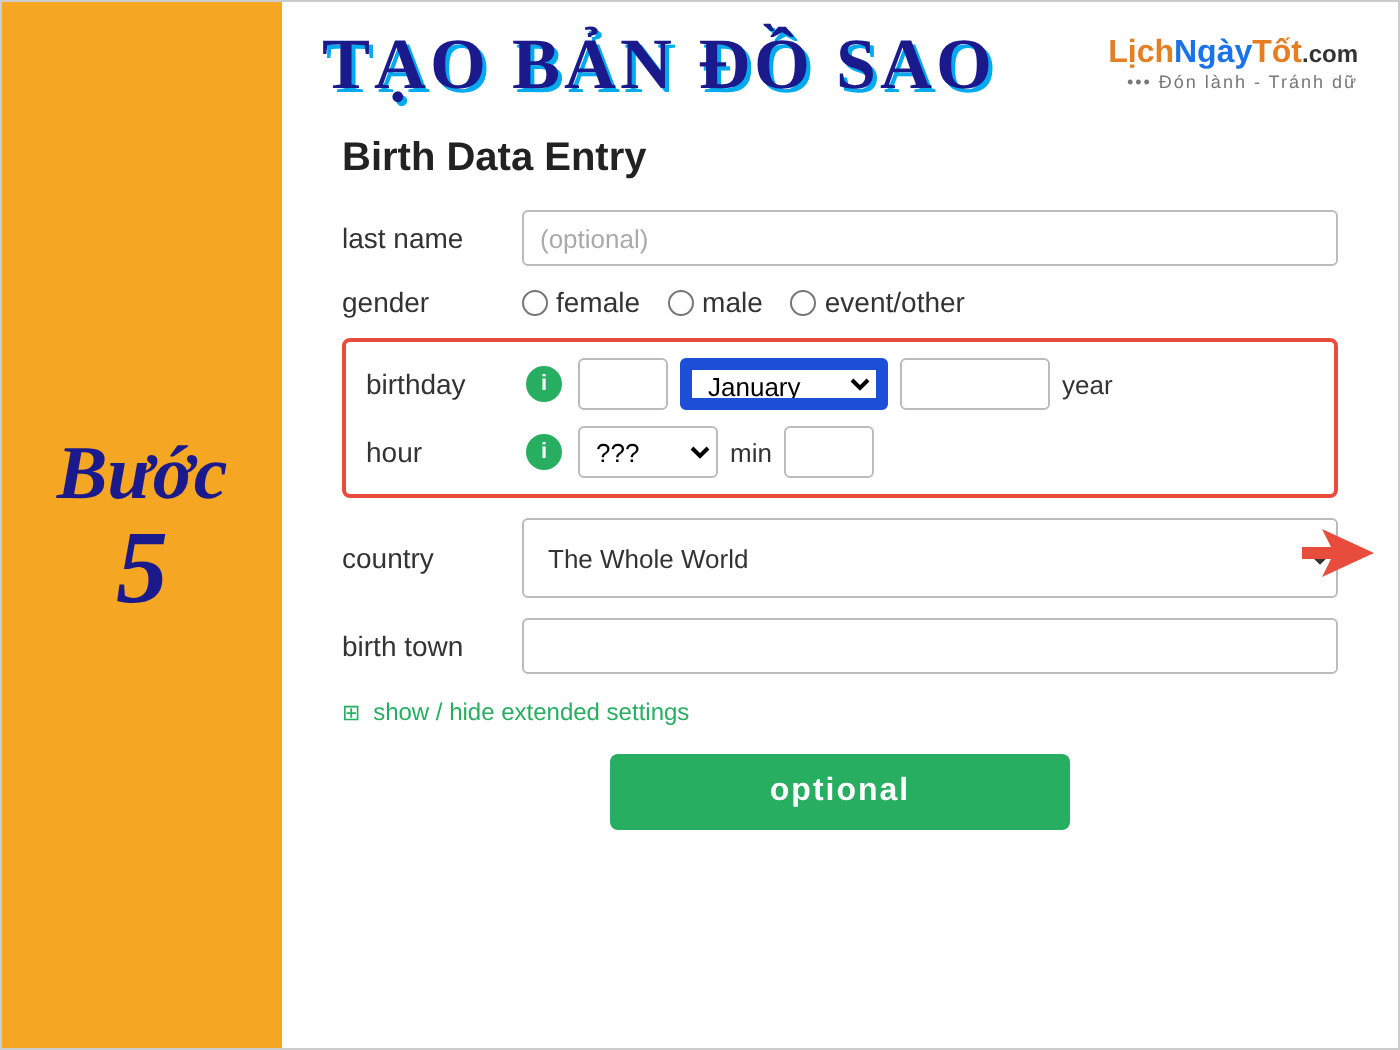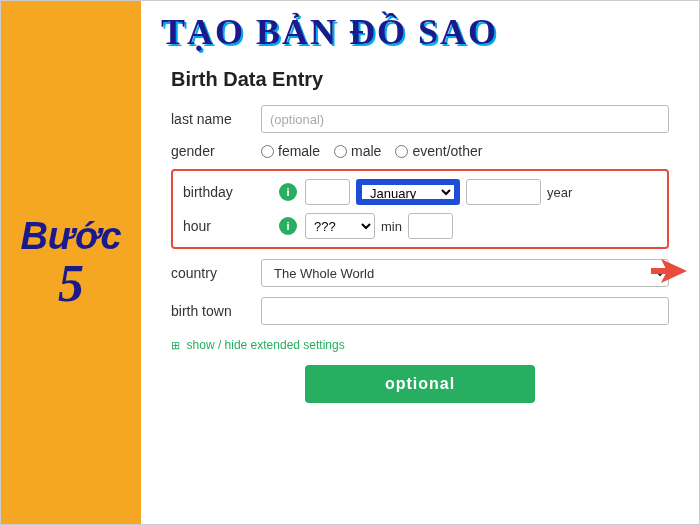--- a/index.html
+++ b/index.html
@@ -35,21 +35,21 @@
     .sidebar-step {
       text-align: center;
       color: #1a1a8c;
       font-family: 'Times New Roman', serif;
     }
     .sidebar-step .buoc-label {
       font-size: 38px;
       font-style: italic;
       font-weight: bold;
       display: block;
-      font-family: Liberation Sans, sans-serif;
+      font-family: Liberation Serif, serif;
     }
     .sidebar-step .step-num {
       font-size: 52px;
       font-style: italic;
       font-weight: bold;
       display: block;
       line-height: 1;
       font-family: Georgia, serif;
     }
     
@@ -170,21 +170,21 @@
       display: flex;
       align-items: center;
       justify-content: center;
       font-size: 11px;
       font-weight: bold;
       flex-shrink: 0;
       margin-right: 8px;
       cursor: pointer;
     }
     .field-label-inline {
-      width: 96px;
+      width: 80px;
       font-size: 14px;
       color: #333;
       flex-shrink: 0;
     }
     .day-input {
       width: 45px;
       height: 26px;
       border: 1px solid #bbb;
       border-radius: 3px;
       padding: 0 5px;
@@ -238,21 +238,21 @@
     }
     
     .country-row {
       display: flex;
       align-items: center;
       margin-bottom: 10px;
       position: relative;
     }
     .country-select {
       flex: 1;
-      height: 28px;
+      height: 40px;
       border: 1px solid #bbb;
       border-radius: 3px;
       padding: 0 8px;
       font-size: 13px;
       color: #333;
       background: #fff;
     }
     
     .show-hide-row {
       margin-bottom: 12px;
@@ -295,20 +295,26 @@
     <div class="sidebar-step">
       <span class="buoc-label">Bước</span>
       <span class="step-num">5</span>
     </div>
   </div>
 
   <div class="main-content">
 
     <div class="header">
       <div class="header-title">TẠO BẢN ĐỒ SAO</div>
+      <div class="logo-area">
+        <div class="logo-name">
+          <span>Lịch</span><span style="color:#1a73e8">Ngày</span><span style="color:#e67e22">Tốt</span><span style="color:#333;font-size:12px">.com</span>
+        </div>
+        <div class="logo-tagline">••• Đón lành - Tránh dữ</div>
+      </div>
     </div>
 
     <div class="form-area">
       <div class="form-section-title">Birth Data Entry</div>
 
 
       <div class="form-row">
         <div class="form-label">last name</div>
         <input type="text" class="form-control" placeholder="(optional)" style="">
       </div>

